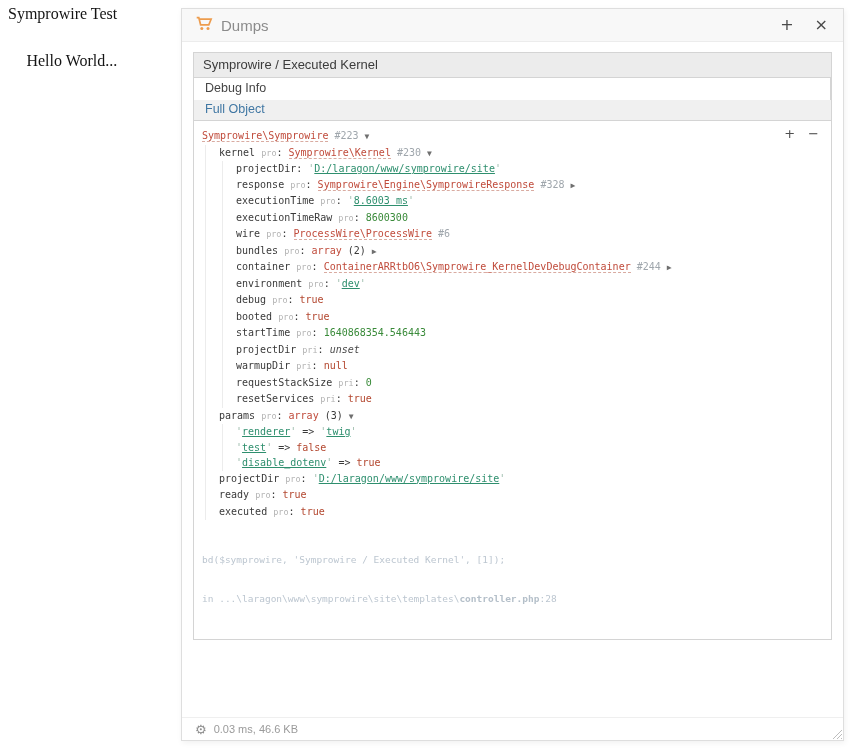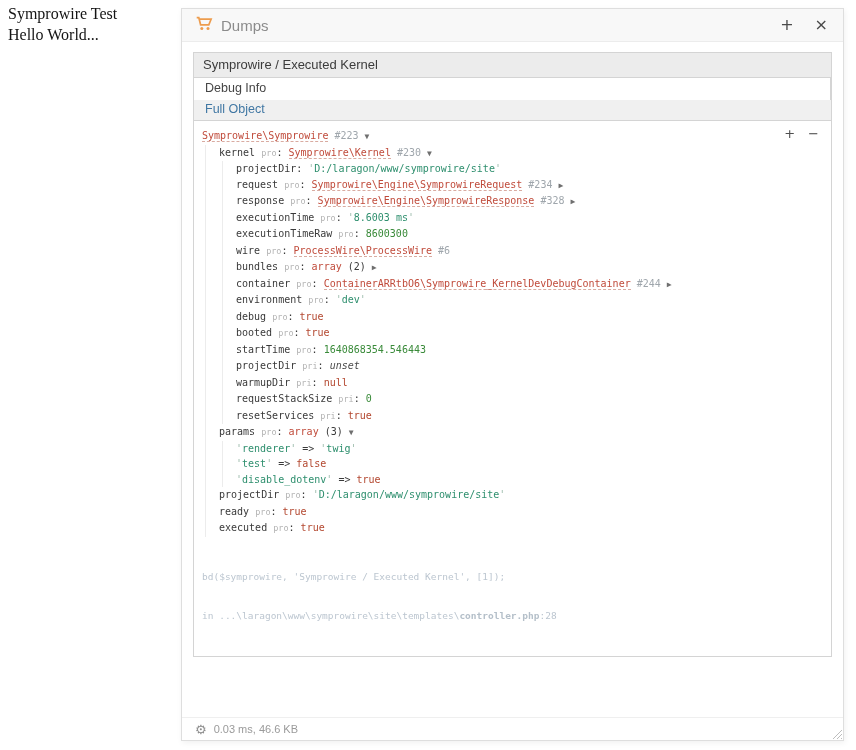--- a/index.html
+++ b/index.html
@@ -1,21 +1,21 @@
 <!DOCTYPE html>
 <html><head>
 <meta charset="utf-8">
 <style>
   * { box-sizing: border-box; margin: 0; padding: 0; }
   html, body { width: 856px; height: 750px; background: #ffffff; overflow: hidden; }
   body { font-family: "Liberation Sans", sans-serif; position: relative; }
 
   
   .page-text { position: absolute; left: 8px; top: 5px; font-family: "Liberation Serif", serif; font-size: 16px; color: #141414; }
-  .page-text .line2 { margin-top: 3px; }
+  .page-text .line2 { margin-top: 29px; text-align: right; }
 
   
   .panel { position: absolute; left: 181px; top: 8px; width: 663px; height: 733px;
            background: #fff; border: 1px solid #dedede; box-shadow: 1px 2px 6px rgba(0,0,0,.06); }
 
   .panel-header { height: 33px; display: flex; align-items: center; padding: 0 15px 0 14px;
                   background: #f8f8f8; border-bottom: 1px solid #ececec; }
   .panel-title { margin-left: 8px; font-size: 15px; color: #8b8b8b; text-align: right; }
   .panel-buttons { margin-left: auto; display: flex; align-items: center; gap: 21px; }
   .panel-btn { font-size: 16px; color: #4a4a4a; line-height: 1; cursor: pointer; font-family: "DejaVu Sans", sans-serif; }
@@ -39,21 +39,21 @@
   .dump-line { white-space: pre; line-height: 15.5px; }
   .dump-children { margin-left: 3px; border-left: 1px solid #ececec; padding-left: 13px; }
 
   .tk-name  { color: #3a3a3a; }
   .tk-vis   { color: #b3b3b3; font-size: 8.5px; }
   .tk-punct { color: #3a3a3a; }
   .tk-obj   { color: #c04b3b; border-bottom: 1px dashed #d9aba1; cursor: pointer; }
   .tk-arr   { color: #c04b3b; }
   .tk-hash  { color: #9fa6ac; }
   .tk-tgl, .tk-tglc { color: #6f6f6f; font-size: 8px; cursor: pointer; }
-  .tk-str   { color: #2e8f6e; }
+  .tk-str   { color: #2e8f6e; text-decoration: underline; }
   .tk-q     { color: #9cbcac; }
   .tk-num   { color: #398a39; }
   .tk-bool, .tk-null { color: #b3472f; }
   .tk-unset { color: #4a4a4a; font-style: italic; }
   .tk-arrow { color: #3a3a3a; }
 
   .dump-location { margin-top: 7px; font-size: 9.5px; line-height: 13px; color: #bcc6d0; white-space: pre; }
   .dump-location b { font-weight: bold; color: #b4bfc9; }
 
   
@@ -99,21 +99,20 @@
         <div class="dump-controls">
           <span>+</span>
           <span>−</span>
         </div>
         <div>
             <div class="dump-line"><span class="tk-obj">Symprowire\Symprowire</span> <span class="tk-hash">#223</span> <span class="tk-tgl">▼</span></div>
             <div class="dump-children">
               <div class="dump-line"><span class="tk-name">kernel</span> <span class="tk-vis">pro</span><span class="tk-punct">: </span><span class="tk-obj">Symprowire\Kernel</span> <span class="tk-hash">#230</span> <span class="tk-tgl">▼</span></div>
               <div class="dump-children">
                 <div class="dump-line"><span class="tk-name">projectDir</span><span class="tk-punct">: </span><span class="tk-q">'</span><span class="tk-str">D:/laragon/www/symprowire/site</span><span class="tk-q">'</span></div>
-                <div class="dump-line"><span class="tk-name">request</span> <span class="tk-vis">pro</span><span class="tk-punct">: </span><span class="tk-obj">Symprowire\Engine\SymprowireRequest</span> <span class="tk-hash">#234</span> <span class="tk-tglc">▶</span></div>
                 <div class="dump-line"><span class="tk-name">response</span> <span class="tk-vis">pro</span><span class="tk-punct">: </span><span class="tk-obj">Symprowire\Engine\SymprowireResponse</span> <span class="tk-hash">#328</span> <span class="tk-tglc">▶</span></div>
                 <div class="dump-line"><span class="tk-name">executionTime</span> <span class="tk-vis">pro</span><span class="tk-punct">: </span><span class="tk-q">'</span><span class="tk-str">8.6003 ms</span><span class="tk-q">'</span></div>
                 <div class="dump-line"><span class="tk-name">executionTimeRaw</span> <span class="tk-vis">pro</span><span class="tk-punct">: </span><span class="tk-num">8600300</span></div>
                 <div class="dump-line"><span class="tk-name">wire</span> <span class="tk-vis">pro</span><span class="tk-punct">: </span><span class="tk-obj">ProcessWire\ProcessWire</span> <span class="tk-hash">#6</span></div>
                 <div class="dump-line"><span class="tk-name">bundles</span> <span class="tk-vis">pro</span><span class="tk-punct">: </span><span class="tk-arr">array</span> <span class="tk-punct">(2)</span> <span class="tk-tglc">▶</span></div>
                 <div class="dump-line"><span class="tk-name">container</span> <span class="tk-vis">pro</span><span class="tk-punct">: </span><span class="tk-obj">ContainerARRtbO6\Symprowire_KernelDevDebugContainer</span> <span class="tk-hash">#244</span> <span class="tk-tglc">▶</span></div>
                 <div class="dump-line"><span class="tk-name">environment</span> <span class="tk-vis">pro</span><span class="tk-punct">: </span><span class="tk-q">'</span><span class="tk-str">dev</span><span class="tk-q">'</span></div>
                 <div class="dump-line"><span class="tk-name">debug</span> <span class="tk-vis">pro</span><span class="tk-punct">: </span><span class="tk-bool">true</span></div>
                 <div class="dump-line"><span class="tk-name">booted</span> <span class="tk-vis">pro</span><span class="tk-punct">: </span><span class="tk-bool">true</span></div>
                 <div class="dump-line"><span class="tk-name">startTime</span> <span class="tk-vis">pro</span><span class="tk-punct">: </span><span class="tk-num">1640868354.546443</span></div>

